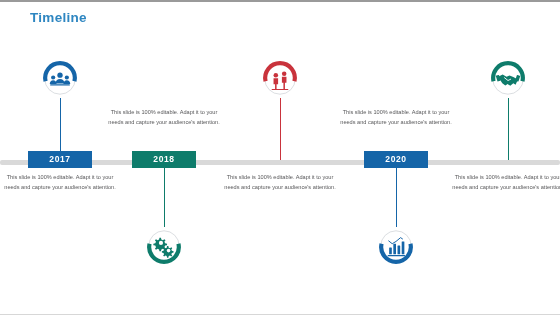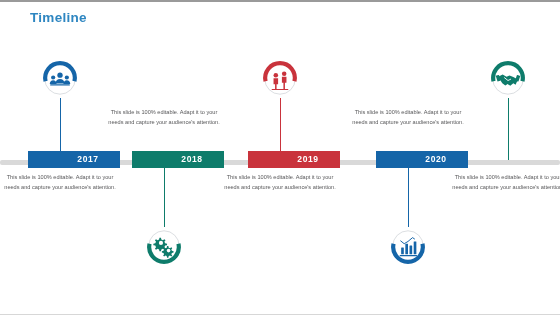--- a/index.html
+++ b/index.html
@@ -88,21 +88,20 @@
     margin-left: -32px;
     top: 91px;
     width: 64px;
     height: 17px;
     line-height: 17px;
     text-align: center;
     font-size: 8.5px;
     font-weight: bold;
     letter-spacing: .6px;
     color: #ffffff;
-    padding-left: 28px;
   }
 
   
   .badge {
     position: absolute;
     left: 50%;
     margin-left: -19px;
     width: 38px;
     height: 38px;
   }
@@ -181,24 +180,23 @@
           <path fill="none" stroke="#C9333C" stroke-width="11" d="M 12 56 A 39 39 0 1 1 88 56"></path>
           <g fill="#C9333C">
             <circle cx="39" cy="40" r="6"></circle>
             <path d="M33 48h12v16h-4v12h-4V64h-4z"></path>
             <circle cx="61" cy="36" r="6"></circle>
             <path d="M55 44h12v16h-4v16h-4V60h-4z"></path>
             <rect x="28" y="76" width="44" height="3" rx="1.5"></rect>
           </g>
         </svg>
       </div>
-      <div class="year-chip" style="background: rgb(201, 51, 60);">2019</div>
       <div class="desc desc-below">This slide is 100% editable. Adapt it to your needs and capture your audience's attention.</div>
     </div>
-    <div class="milestone" style="left: 408px;">
+    <div class="milestone" style="left: 396px;">
       <div class="stem stem-down" style="background: rgb(21, 101, 168);"></div>
       <div class="badge badge-down">
         <svg viewBox="0 0 100 100">
           <circle cx="50" cy="50" r="40" fill="#ffffff" stroke="#cfd4d8" stroke-width="2"></circle>
           <path fill="none" stroke="#1565A8" stroke-width="11" d="M 12 44 A 39 39 0 1 0 88 44"></path>
           <g fill="#1565A8">
             <rect x="32" y="54" width="7" height="18" rx="1"></rect>
             <rect x="43" y="44" width="7" height="28" rx="1"></rect>
             <rect x="54" y="49" width="7" height="23" rx="1"></rect>
             <rect x="65" y="38" width="7" height="34" rx="1"></rect>

